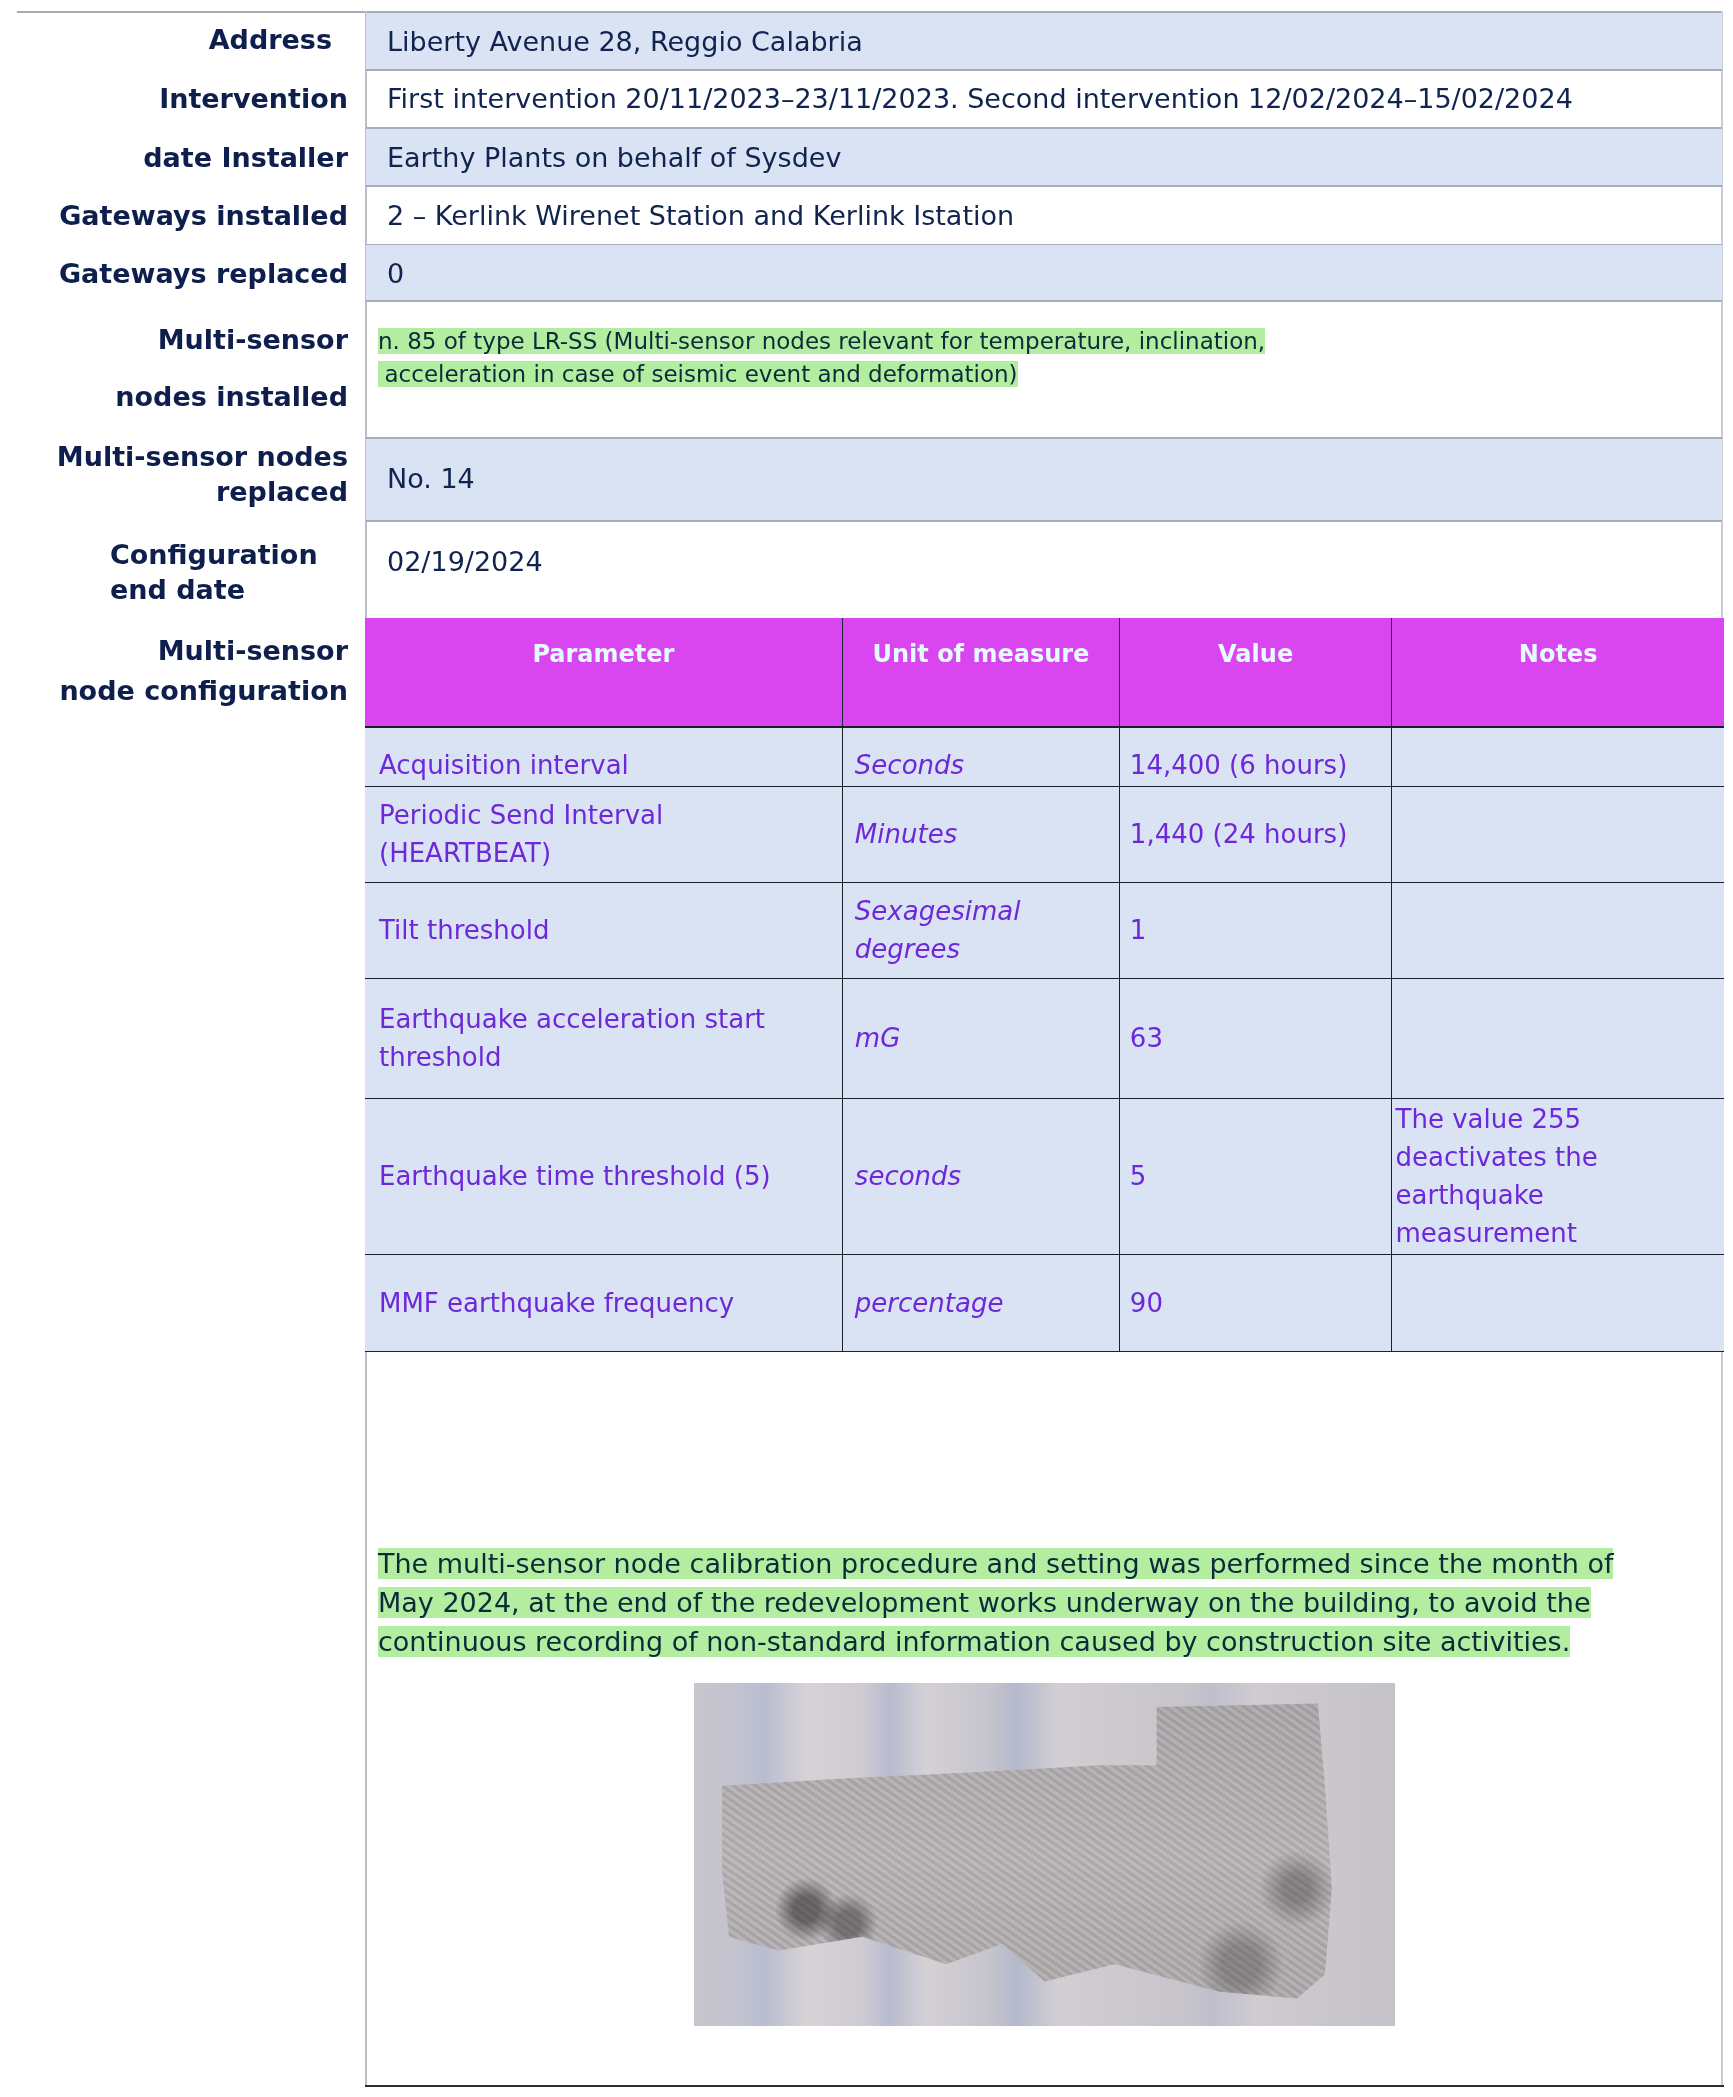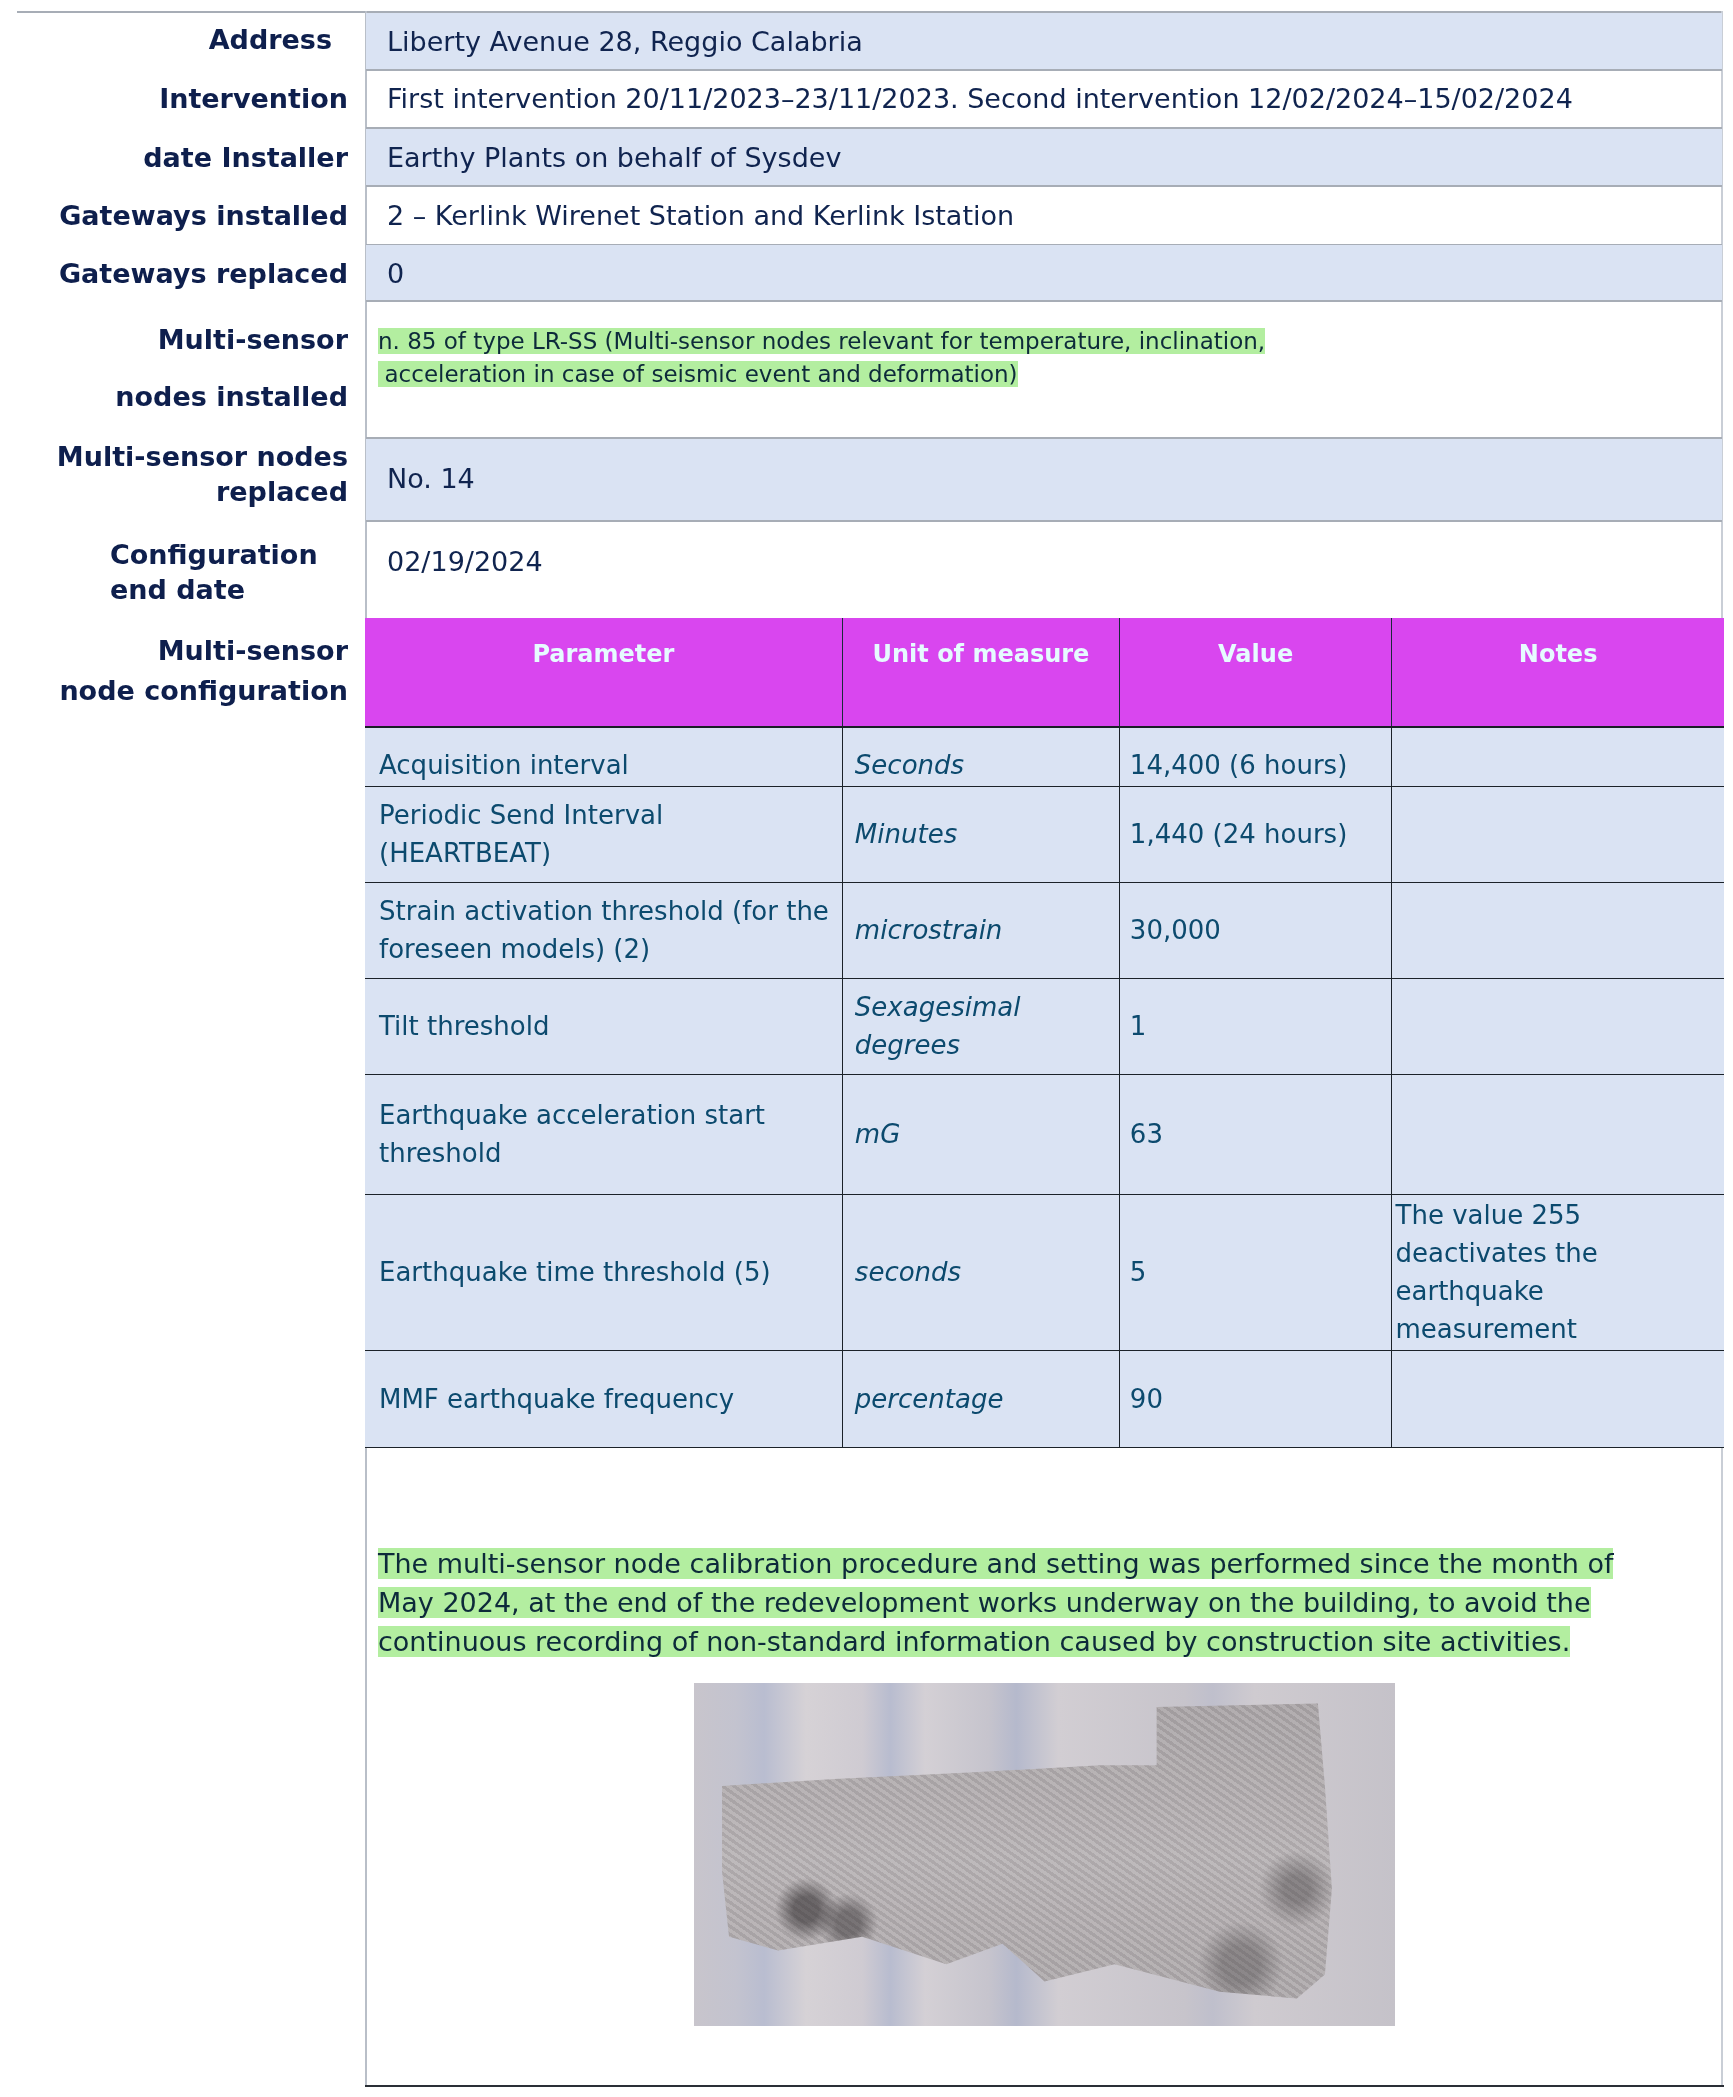--- a/index.html
+++ b/index.html
@@ -12,21 +12,21 @@
   .label { position:absolute; font-weight:bold; font-size:27px; line-height:34px; color:#0e1f4d; white-space:nowrap; }
   .val { position:absolute; left:387px; font-size:27px; line-height:33px; color:#10244f; white-space:nowrap; }
   .hl { background:#b3eea0; color:#0d2a3a; }
   .hl-line { position:absolute; font-size:23px; line-height:34px; white-space:nowrap; }
   
   .tbl { position:absolute; left:365px; top:618px; width:1359px; border-collapse:collapse; table-layout:fixed; }
   .tbl th { background:#d946ef; color:#e6fbff; font-weight:bold; font-size:24px; height:86px;
             vertical-align:top; padding:22px 5.4px 0 5.4px; text-align:center; border-left:1.1px solid #1b2a3a; }
   .tbl th:first-child { border-left:none; }
   .tbl thead tr { border-bottom:2.2px solid #1a1f26; }
-  .tbl td { background:#dae3f3; font-size:26px; line-height:38px; color:#0c4a6e; vertical-align:middle;
+  .tbl td { background:#dae3f3; font-size:26px; line-height:38px; color:#6d28d9; vertical-align:middle;
             padding:0 7.6px 0 14px; border:1.1px solid #1b2229; border-top:1.6px solid #1b2229;margin-left:16px; }
   .tbl td:first-child { border-left:none; }
   .tbl td:last-child { border-right:none; padding-left:3.3px; }
   .tbl td.c2 { padding-left:12px;font-style:italic; }
   .tbl td.c3 { padding-left:9.8px; }
   .para { position:absolute; left:378px; top:1544px; font-size:27px; line-height:39px; }
   .para span { background:#b3eea0; color:#0d2a3a; }
   .photo { position:absolute; left:694px; top:1683px; width:701px; height:343px; overflow:hidden;
            background:linear-gradient(90deg,#c8c5cc 0%,#c3c3cf 6%,#b9bdd0 10%,#d6d2d6 16%,#cfcbd2 24%,#b8bccf 28%,#d4d0d5 33%,#c6c4cd 42%,#b5b9cc 46%,#d2ced3 52%,#c7c4cb 70%,#bfbfcc 74%,#cfcbd0 80%,#c5c2c9 100%); }
   .photo .slab { position:absolute; left:0; top:0; width:100%; height:100%;
@@ -108,26 +108,20 @@
       <td class="c3" style="vertical-align:bottom; padding-bottom:1.1px;">14,400 (6 hours)</td>
       <td></td>
     </tr>
     <tr style="height:96px;">
       <td>Periodic Send Interval (HEARTBEAT)</td>
       <td class="c2">Minutes</td>
       <td class="c3">1,440 (24 hours)</td>
       <td></td>
     </tr>
     <tr style="height:96px;">
-      <td>Strain activation threshold (for the foreseen models) (2)</td>
-      <td class="c2">microstrain</td>
-      <td class="c3">30,000</td>
-      <td></td>
-    </tr>
-    <tr style="height:96px;">
       <td>Tilt threshold</td>
       <td class="c2">Sexagesimal degrees</td>
       <td class="c3">1</td>
       <td></td>
     </tr>
     <tr style="height:120px;">
       <td>Earthquake acceleration start threshold</td>
       <td class="c2">mG</td>
       <td class="c3">63</td>
       <td></td>

